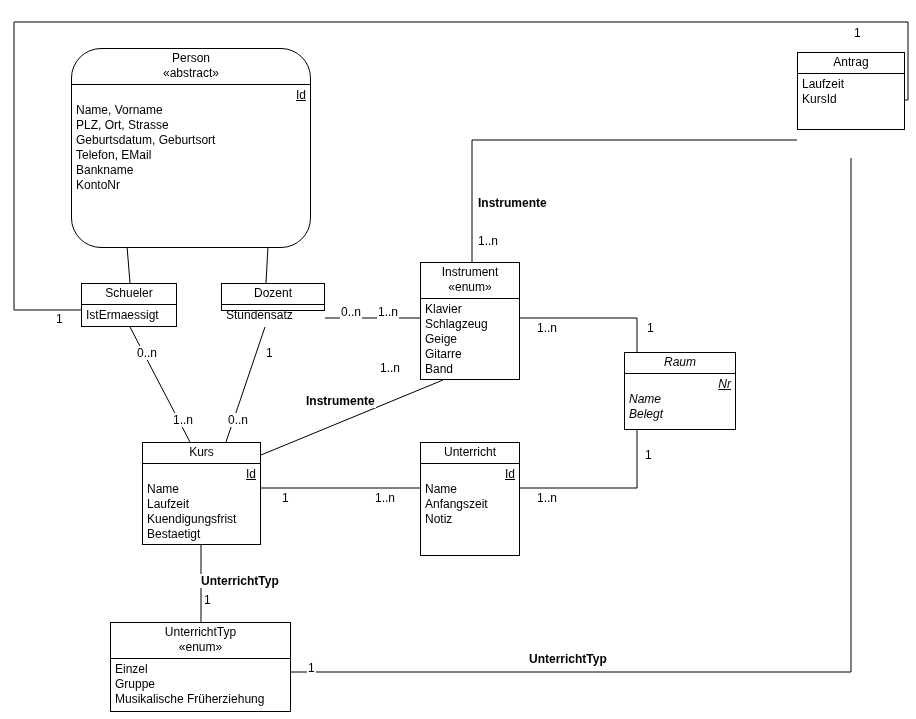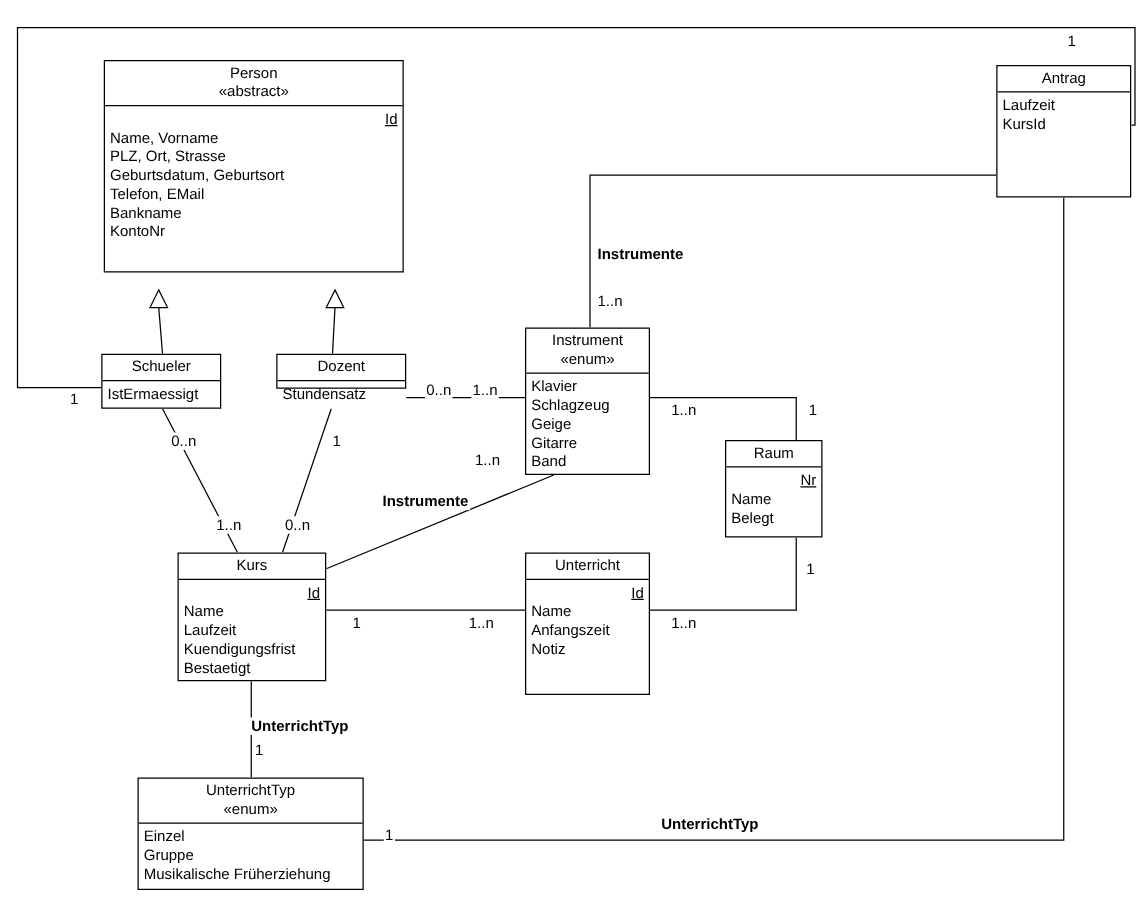--- a/index.html
+++ b/index.html
@@ -60,36 +60,36 @@
       <polyline points="261,455 443,380"></polyline>
       <polyline points="261,488 420,488"></polyline>
       <polyline points="520,488 637,488 637,430"></polyline>
       <polyline points="201,545 201,622"></polyline>
       <polyline points="291,672 851,672 851,158"></polyline>
       <line x1="130" y1="283" x2="127" y2="246"></line>
       <polygon points="127,232 120,246 134,246"></polygon>
       <line x1="266" y1="283" x2="268" y2="246"></line>
       <polygon points="268,232 261,246 275,246"></polygon>
     </svg>
-<div class="uml-class" style="left: 83px; top: 48px; width: 240px; height: 170px;">
+<div class="uml-class" style="left: 71px; top: 48px; width: 240px; height: 200px; border-radius: 30px;">
       <div class="uml-head">
         <div class="uml-name">Person</div>
         <div class="uml-stereo">«abstract»</div>
       </div>
       <div class="uml-attrs">
         <div class="uml-attr u">Id</div>
         <div class="uml-attr">Name, Vorname</div>
         <div class="uml-attr">PLZ, Ort, Strasse</div>
         <div class="uml-attr">Geburtsdatum, Geburtsort</div>
         <div class="uml-attr">Telefon, EMail</div>
         <div class="uml-attr">Bankname</div>
         <div class="uml-attr">KontoNr</div>
       </div>
     </div>
-    <div class="uml-class" style="left: 797px; top: 52px; width: 108px; height: 106px;">
+    <div class="uml-class" style="left: 797px; top: 52px; width: 108px; height: 78px;">
       <div class="uml-head">
         <div class="uml-name">Antrag</div>
       </div>
       <div class="uml-attrs">
         <div class="uml-attr">Laufzeit</div>
         <div class="uml-attr">KursId</div>
       </div>
     </div>
     <div class="uml-class" style="left: 81px; top: 283px; width: 96px; height: 44px;">
       <div class="uml-head">
@@ -113,21 +113,21 @@
         <div class="uml-stereo">«enum»</div>
       </div>
       <div class="uml-attrs">
         <div class="uml-attr">Klavier</div>
         <div class="uml-attr">Schlagzeug</div>
         <div class="uml-attr">Geige</div>
         <div class="uml-attr">Gitarre</div>
         <div class="uml-attr">Band</div>
       </div>
     </div>
-    <div class="uml-class" style="left: 580px; top: 352px; width: 78px; height: 78px;">
+    <div class="uml-class" style="left: 624px; top: 352px; width: 112px; height: 78px; font-style: italic;">
       <div class="uml-head">
         <div class="uml-name">Raum</div>
       </div>
       <div class="uml-attrs">
         <div class="uml-attr u">Nr</div>
         <div class="uml-attr">Name</div>
         <div class="uml-attr">Belegt</div>
       </div>
     </div>
     <div class="uml-class" style="left: 142px; top: 442px; width: 119px; height: 103px;">

